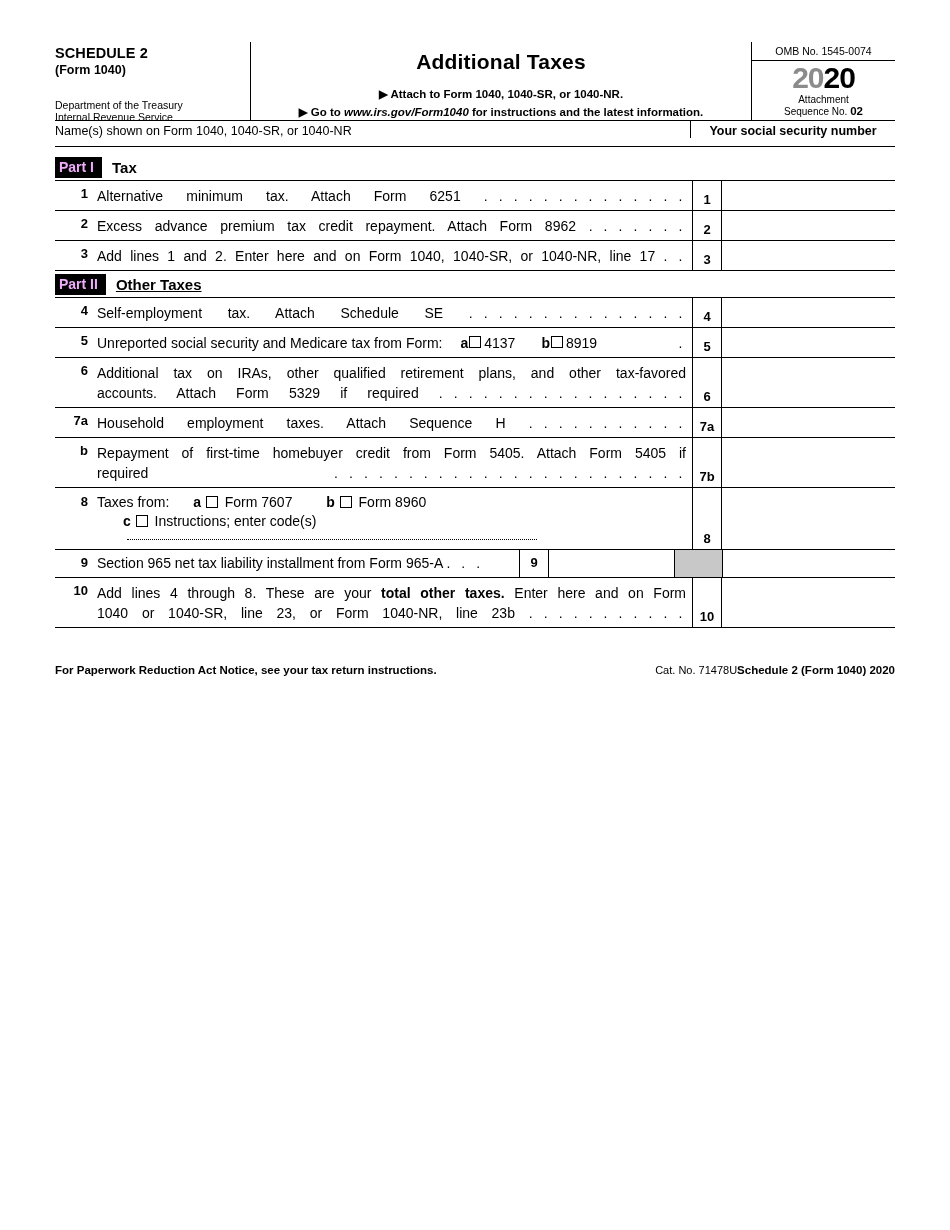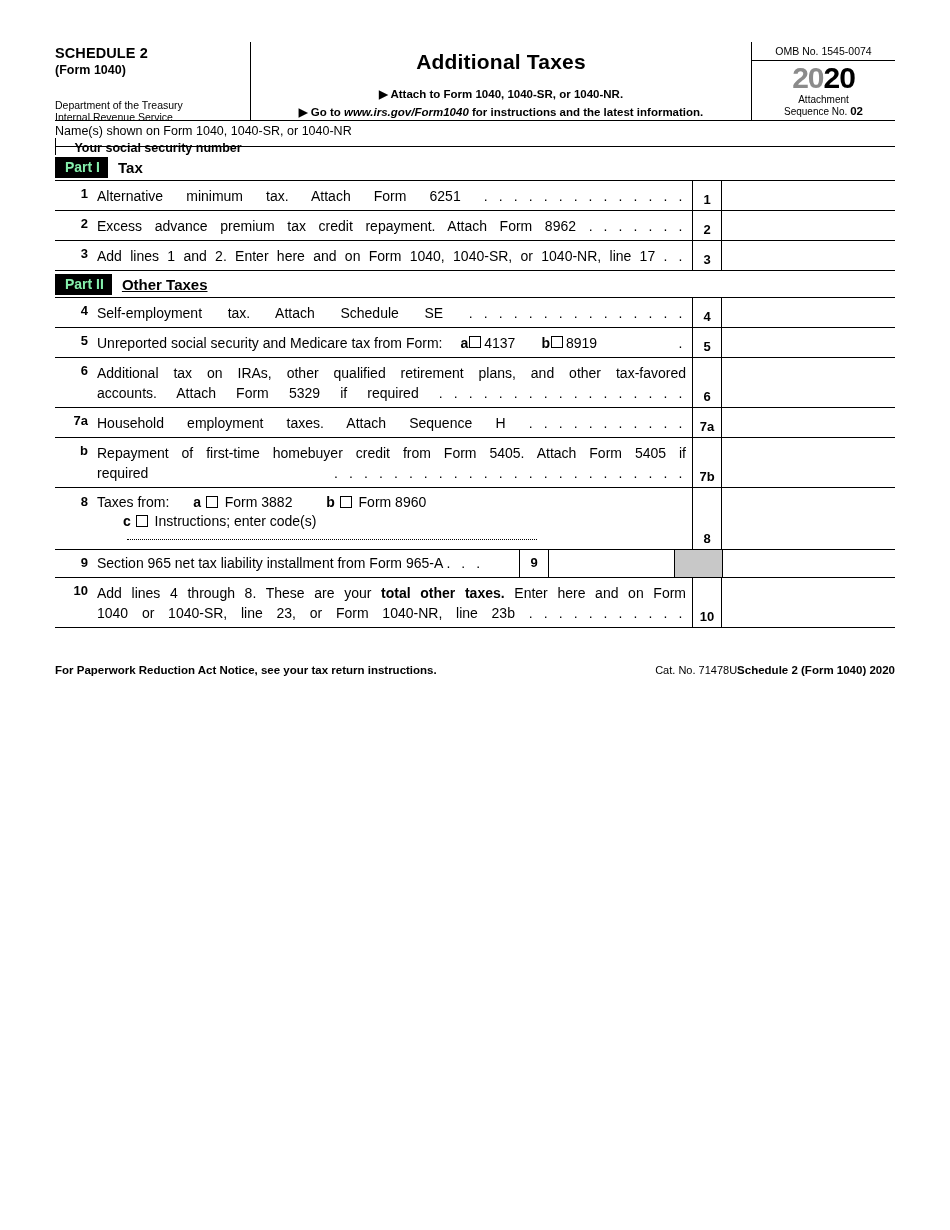--- a/index.html
+++ b/index.html
@@ -106,21 +106,20 @@
     margin-top: 1px;
   }
   .attach-seq b { font-size: 11.5px; }
 
   
   .name-row {
     display: flex;
     border-bottom: 1.5px solid #000;
     height: 25px;
     align-items: flex-start;
-    flex-direction: column;
   }
   .name-left {
     flex: 1;
     font-size: 12.5px;
     padding-top: 3px;
   }
   .name-right {
     width: 205px;
     border-left: 1.2px solid #000;
     font-size: 12.5px;
@@ -133,24 +132,24 @@
   
   .part-bar {
     display: flex;
     align-items: center;
     height: 26px;
     border-bottom: 1.5px solid #000;
     margin-top: 7px;
   }
   .part-tag {
     background: #000;
-    color: #86efac;
+    color: #f0abfc;
     font-size: 14px;
     font-weight: bold;
-    padding: 3px 8px 3px 10px;
+    padding: 3px 8px 3px 4px;
     margin-right: 10px;
     line-height: 15px;
   }
   .part-name {
     font-size: 15px;
     font-weight: bold;
   }
 
   
   .line {
@@ -462,21 +461,21 @@
     </div>
 
     <div class="line8">
       <div class="ln-num" style="padding-top:6px;">8</div>
       <div class="l8-left">
         <div class="l8-row1">
           <span>Taxes from:</span>
           <span style="display:inline-block;width:16px;"></span>
           <span class="bold">a</span>
           <span class="chk"></span>
-          <span>Form 3882</span>
+          <span>Form 7607</span>
           <span style="display:inline-block;width:26px;"></span>
           <span class="bold">b</span>
           <span class="chk"></span>
           <span>Form 8960</span>
         </div>
         <div class="l8-row2" style="padding-left:26px;">
           <span class="bold">c</span>
           <span class="chk"></span>
           <span>Instructions; enter code(s)</span>
           <span class="dotline"></span>

